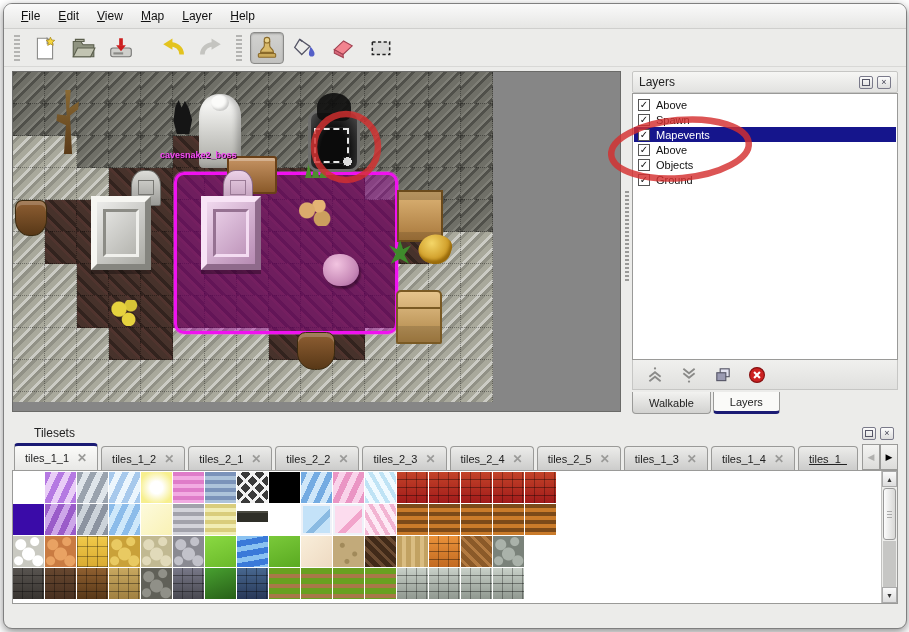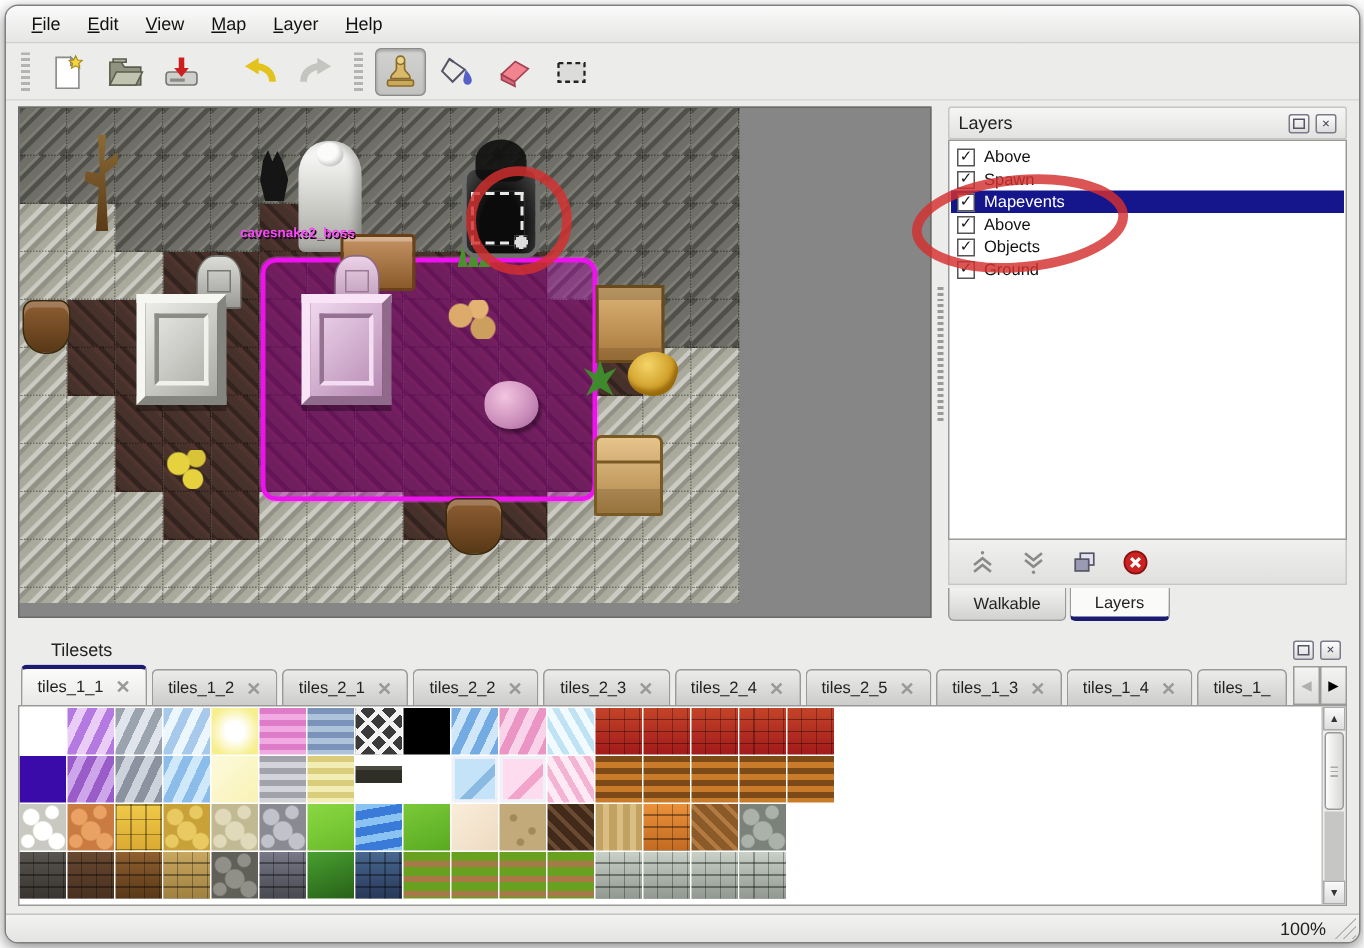--- a/index.html
+++ b/index.html
@@ -84,21 +84,21 @@
     background:linear-gradient(#f2f2f0,#d2d2d0);border:1px solid #9a9a98;border-radius:0 0 4px 4px;border-top:none;}
   .dtab.active{background:#fafaf8;border-bottom:3px solid #1b1b74;font-weight:normal;}
   
   .tilesets{margin:7px 8px 0 8px;display:flex;flex-direction:column;}
   .ts-title{height:20px;display:flex;align-items:center;padding:0 4px 0 22px;font-size:12px;color:#222;}
   .ts-title .spacer{flex:1;}
   .ts-tabs{height:27px;display:flex;align-items:flex-end;padding-left:2px;position:relative;}
   .ttab{height:24px;padding:0 10px;display:flex;align-items:center;gap:8px;font-size:11px;color:#222;
     background:linear-gradient(#ececea,#cccccb);border:1px solid #9a9a98;border-bottom:none;border-radius:4px 4px 0 0;margin-right:3px;white-space:nowrap;overflow:hidden;}
   .ttab.active{height:27px;background:linear-gradient(#fbfbf9,#e8e8e6);border-top:3px solid #1b1b74;}
-  .ttab.truncated{max-width:68px;}
+  .ttab.truncated{max-width:68px;text-decoration:underline;}
   .tclose{color:#9a9a98;font-weight:bold;font-size:12px;line-height:10px;}
   .tab-scroll{position:absolute;right:0;bottom:0;height:26px;display:flex;}
   .sbtn{width:18px;height:26px;border:1px solid #9a9a98;background:linear-gradient(#f4f4f2,#dcdcda);font-size:9px;display:flex;align-items:center;justify-content:center;padding:0;}
   .sbtn.disabled{color:#b0b0ae;}
   .ts-body{height:134px;background:#fff;border:1px solid #9a9a98;position:relative;overflow:hidden;}
   .palette{position:absolute;left:0;top:1px;display:grid;grid-template-columns:repeat(17,31px);grid-auto-rows:31px;gap:1px;}
   .ptile{width:31px;height:31px;background:var(--a,#fff);}
   .p-empty{background:#fff;}
   .p-solid{background:linear-gradient(135deg,var(--b),var(--a));}
   .p-diag{background:repeating-linear-gradient(115deg,var(--a) 0 6px,var(--b) 6px 12px);}
@@ -601,22 +601,18 @@
         </div>
       <div class="vscroll">
         <button class="varrow">▲</button>
         <div class="vthumb"></div>
         <div class="vtrack"></div>
         <button class="varrow">▼</button>
       </div>
     </div>
   </div>
 
-  <div class="statusbar">
-    <span>100%</span>
-    <div class="resize-grip"></div>
-  </div>
 
   <svg class="annotations" id="annotations" width="904" height="626">
       <ellipse cx="342" cy="143" rx="32" ry="33" transform="rotate(0 342 143)" fill="none" stroke="#d43030" stroke-width="6.5" opacity="0.82" stroke-linecap="round"></ellipse>
       <ellipse cx="676" cy="145" rx="69" ry="29" transform="rotate(-5 676 145)" fill="none" stroke="#d43030" stroke-width="6.5" opacity="0.82" stroke-linecap="round"></ellipse>
     </svg>
 </div>
 
 </body></html>

